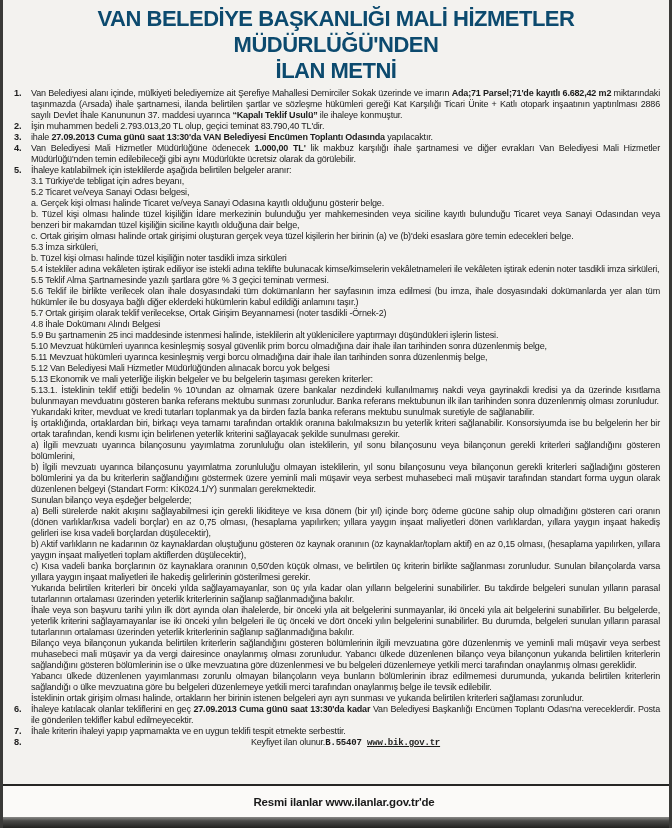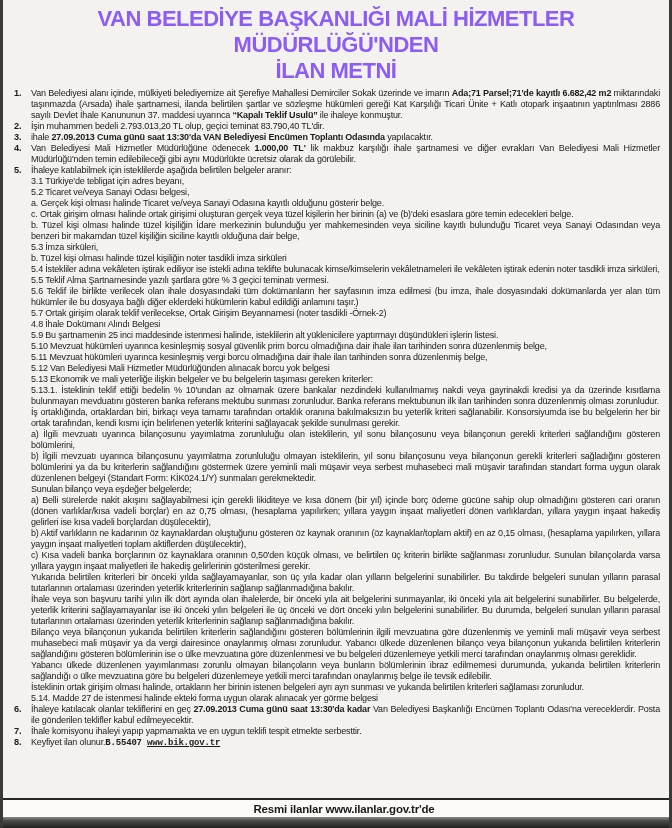--- a/index.html
+++ b/index.html
@@ -19,21 +19,21 @@
     overflow:hidden;
     color:#161616;
   }
   .page-title{
     margin:6px 8px 4px 8px;
     text-align:center;
     font-size:22px;
     line-height:26px;
     font-weight:700;
     letter-spacing:-0.5px;
-    color:#8b5cf6;
+    color:#0c4a6e;
   }
   ol.items{
     list-style:none;
     margin:4px 9px 0 11px;
     padding:0;
     font-size:9px;
     line-height:11px;
     letter-spacing:-0.18px;
     color:#1c1c1c;
   }
@@ -42,32 +42,32 @@
     align-items:flex-start;
   }
   ol.items .num{
     flex:0 0 17px;
     font-weight:700;
     font-size:9.2px;
   }
   ol.items .content{flex:1 1 auto;min-width:0;}
   .para{text-align:justify;text-justify:inter-word;}
   .b{font-weight:700;}
-  .split{display:flex;justify-content:flex-start;align-items:baseline;}
+  .split{display:flex;justify-content:center;align-items:baseline;}
   .split .right{white-space:nowrap;font-weight:700;font-family:Liberation Mono, monospace;}
   .link{
     text-decoration:underline;
     text-underline-offset:1px;
     cursor:pointer;
     font-weight:700;
   }
   .footer-strip{
     position:absolute;
     left:0;right:0;bottom:11px;
-    height:19px;
+    height:33px;
     box-sizing:border-box;
     border-top:2px solid #262624;
     background:#fbfaf8;
     display:flex;
     align-items:center;
     justify-content:center;
     font-weight:700;
     font-size:11.5px;
     letter-spacing:-0.2px;
     color:#1a1a1a;
@@ -114,60 +114,60 @@
           <div class="para"><span>Van Belediyesi Mali Hizmetler Müdürlüğüne ödenecek </span><span class="b">1.000,00 TL'</span><span> lik makbuz karşılığı ihale şartnamesi ve diğer evrakları Van Belediyesi Mali Hizmetler Müdürlüğü'nden temin edilebileceği gibi aynı Müdürlükte ücretsiz olarak da görülebilir.</span></div>
         </div>
       </li>
       <li>
         <span class="num">5.</span>
         <div class="content">
           <div class="para"><span>İhaleye katılabilmek için isteklilerde aşağıda belirtilen belgeler aranır:</span></div>
           <div class="para"><span>3.1 Türkiye'de tebligat için adres beyanı,</span></div>
           <div class="para"><span>5.2 Ticaret ve/veya Sanayi Odası belgesi,</span></div>
           <div class="para"><span>a. Gerçek kişi olması halinde Ticaret ve/veya Sanayi Odasına kayıtlı olduğunu gösterir belge.</span></div>
+          <div class="para"><span>b. Tüzel kişi olması halinde tüzel kişiliğin İdare merkezinin bulunduğu yer mahkemesinden veya siciline kayıtlı bulunduğu Ticaret veya Sanayi Odasından veya benzeri bir makamdan tüzel kişiliğin siciline kayıtlı olduğuna dair belge,</span></div>
           <div class="para"><span>c. Ortak girişim olması halinde ortak girişimi oluşturan gerçek veya tüzel kişilerin her birinin (a) ve (b)'deki esaslara göre temin edecekleri belge.</span></div>
-          <div class="para"><span>b. Tüzel kişi olması halinde tüzel kişiliğin İdare merkezinin bulunduğu yer mahkemesinden veya siciline kayıtlı bulunduğu Ticaret veya Sanayi Odasından veya benzeri bir makamdan tüzel kişiliğin siciline kayıtlı olduğuna dair belge,</span></div>
           <div class="para"><span>5.3 İmza sirküleri,</span></div>
           <div class="para"><span>b. Tüzel kişi olması halinde tüzel kişiliğin noter tasdikli imza sirküleri</span></div>
           <div class="para"><span>5.4 İstekliler adına vekâleten iştirak ediliyor ise istekli adına teklifte bulunacak kimse/kimselerin vekâletnameleri ile vekâleten iştirak edenin noter tasdikli imza sirküleri,</span></div>
           <div class="para"><span>5.5 Teklif Alma Şartnamesinde yazılı şartlara göre % 3 geçici teminatı vermesi.</span></div>
           <div class="para"><span>5.6 Teklif ile birlikte verilecek olan ihale dosyasındaki tüm dokümanların her sayfasının imza edilmesi (bu imza, ihale dosyasındaki dokümanlarda yer alan tüm hükümler ile bu dosyaya bağlı diğer eklerdeki hükümlerin kabul edildiği anlamını taşır.)</span></div>
           <div class="para"><span>5.7 Ortak girişim olarak teklif verilecekse, Ortak Girişim Beyannamesi (noter tasdikli -Örnek-2)</span></div>
           <div class="para"><span>4.8 İhale Dokümanı Alındı Belgesi</span></div>
           <div class="para"><span>5.9 Bu şartnamenin 25 inci maddesinde istenmesi halinde, isteklilerin alt yüklenicilere yaptırmayı düşündükleri işlerin listesi.</span></div>
           <div class="para"><span>5.10 Mevzuat hükümleri uyarınca kesinleşmiş sosyal güvenlik prim borcu olmadığına dair ihale ilan tarihinden sonra düzenlenmiş belge,</span></div>
           <div class="para"><span>5.11 Mevzuat hükümleri uyarınca kesinleşmiş vergi borcu olmadığına dair ihale ilan tarihinden sonra düzenlenmiş belge,</span></div>
           <div class="para"><span>5.12 Van Belediyesi Mali Hizmetler Müdürlüğünden alınacak borcu yok belgesi</span></div>
           <div class="para"><span>5.13 Ekonomik ve mali yeterliğe ilişkin belgeler ve bu belgelerin taşıması gereken kriterler:</span></div>
           <div class="para"><span>5.13.1. İsteklinin teklif ettiği bedelin % 10'undan az olmamak üzere bankalar nezdindeki kullanılmamış nakdi veya gayrinakdi kredisi ya da üzerinde kısıtlama bulunmayan mevduatını gösteren banka referans mektubu sunması zorunludur. Banka referans mektubunun ilk ilan tarihinden sonra düzenlenmiş olması zorunludur.</span></div>
+          <div class="para"><span>Yukarıdaki kriter, mevduat ve kredi tutarları toplanmak ya da birden fazla banka referans mektubu sunulmak suretiyle de sağlanabilir.</span></div>
           <div class="para"><span>İş ortaklığında, ortaklardan biri, birkaçı veya tamamı tarafından ortaklık oranına bakılmaksızın bu yeterlik kriteri sağlanabilir. Konsorsiyumda ise bu belgelerin her bir ortak tarafından, kendi kısmı için belirlenen yeterlik kriterini sağlayacak şekilde sunulması gerekir.</span></div>
           <div class="para"><span>a) İlgili mevzuatı uyarınca bilançosunu yayımlatma zorunluluğu olan isteklilerin, yıl sonu bilançosunu veya bilançonun gerekli kriterleri sağlandığını gösteren bölümlerini,</span></div>
           <div class="para"><span>b) İlgili mevzuatı uyarınca bilançosunu yayımlatma zorunluluğu olmayan isteklilerin, yıl sonu bilançosunu veya bilançonun gerekli kriterleri sağladığını gösteren bölümlerini ya da bu kriterlerin sağlandığını göstermek üzere yeminli mali müşavir veya serbest muhasebeci mali müşavir tarafından standart forma uygun olarak düzenlenen belgeyi (Standart Form: KİK024.1/Y) sunmaları gerekmektedir.</span></div>
           <div class="para"><span>Sunulan bilanço veya eşdeğer belgelerde;</span></div>
           <div class="para"><span>a) Belli sürelerde nakit akışını sağlayabilmesi için gerekli likiditeye ve kısa dönem (bir yıl) içinde borç ödeme gücüne sahip olup olmadığını gösteren cari oranın (dönen varlıklar/kısa vadeli borçlar) en az 0,75 olması, (hesaplama yapılırken; yıllara yaygın inşaat maliyetleri dönen varlıklardan, yıllara yaygın inşaat hakediş gelirleri ise kısa vadeli borçlardan düşülecektir),</span></div>
           <div class="para"><span>b) Aktif varlıkların ne kadarının öz kaynaklardan oluştuğunu gösteren öz kaynak oranının (öz kaynaklar/toplam aktif) en az 0,15 olması, (hesaplama yapılırken, yıllara yaygın inşaat maliyetleri toplam aktiflerden düşülecektir),</span></div>
           <div class="para"><span>c) Kısa vadeli banka borçlarının öz kaynaklara oranının 0,50'den küçük olması, ve belirtilen üç kriterin birlikte sağlanması zorunludur. Sunulan bilançolarda varsa yıllara yaygın inşaat maliyetleri ile hakediş gelirlerinin gösterilmesi gerekir.</span></div>
           <div class="para"><span>Yukarıda belirtilen kriterleri bir önceki yılda sağlayamayanlar, son üç yıla kadar olan yılların belgelerini sunabilirler. Bu takdirde belgeleri sunulan yılların parasal tutarlarının ortalaması üzerinden yeterlik kriterlerinin sağlanıp sağlanmadığına bakılır.</span></div>
           <div class="para"><span>İhale veya son başvuru tarihi yılın ilk dört ayında olan ihalelerde, bir önceki yıla ait belgelerini sunmayanlar, iki önceki yıla ait belgelerini sunabilirler. Bu belgelerde, yeterlik kriterini sağlayamayanlar ise iki önceki yılın belgeleri ile üç önceki ve dört önceki yılın belgelerini sunabilirler. Bu durumda, belgeleri sunulan yılların parasal tutarlarının ortalaması üzerinden yeterlik kriterlerinin sağlanıp sağlanmadığına bakılır.</span></div>
           <div class="para"><span>Bilanço veya bilançonun yukarıda belirtilen kriterlerin sağlandığını gösteren bölümlerinin ilgili mevzuatına göre düzenlenmiş ve yeminli mali müşavir veya serbest muhasebeci mali müşavir ya da vergi dairesince onaylanmış olması zorunludur. Yabancı ülkede düzenlenen bilanço veya bilançonun yukarıda belirtilen kriterlerin sağlandığını gösteren bölümlerinin ise o ülke mevzuatına göre düzenlenmesi ve bu belgeleri düzenlemeye yetkili merci tarafından onaylanmış olması gereklidir.</span></div>
           <div class="para"><span>Yabancı ülkede düzenlenen yayımlanması zorunlu olmayan bilançoların veya bunların bölümlerinin ibraz edilmemesi durumunda, yukarıda belirtilen kriterlerin sağlandığı o ülke mevzuatına göre bu belgeleri düzenlemeye yetkili merci tarafından onaylanmış belge ile tevsik edilebilir.</span></div>
           <div class="para"><span>İsteklinin ortak girişim olması halinde, ortakların her birinin istenen belgeleri ayrı ayrı sunması ve yukarıda belirtilen kriterleri sağlaması zorunludur.</span></div>
-          <div class="para"><span>5.14. Madde 27 de istenmesi halinde ekteki forma uygun olarak alınacak yer görme belgesi</span></div>
         </div>
       </li>
       <li>
         <span class="num">6.</span>
         <div class="content">
           <div class="para"><span>İhaleye katılacak olanlar tekliflerini en geç </span><span class="b">27.09.2013 Cuma günü saat 13:30'da kadar</span><span> Van Belediyesi Başkanlığı Encümen Toplantı Odası'na vereceklerdir. Posta ile gönderilen teklifler kabul edilmeyecektir.</span></div>
         </div>
       </li>
       <li>
         <span class="num">7.</span>
         <div class="content">
-          <div class="para"><span>İhale komisyonu ihaleyi yapıp yapmamakta ve en uygun teklifi tespit etmekte serbesttir.</span></div>
+          <div class="para"><span>İhale kriterin ihaleyi yapıp yapmamakta ve en uygun teklifi tespit etmekte serbesttir.</span></div>
         </div>
       </li>
       <li>
         <span class="num">8.</span>
         <div class="content split">
           <span><span>Keyfiyet ilan olunur.</span></span>
           <span class="right"><span class="b">B.55407 </span><span class="b link">www.bik.gov.tr</span></span>
         </div>
       </li>
     </ol>

